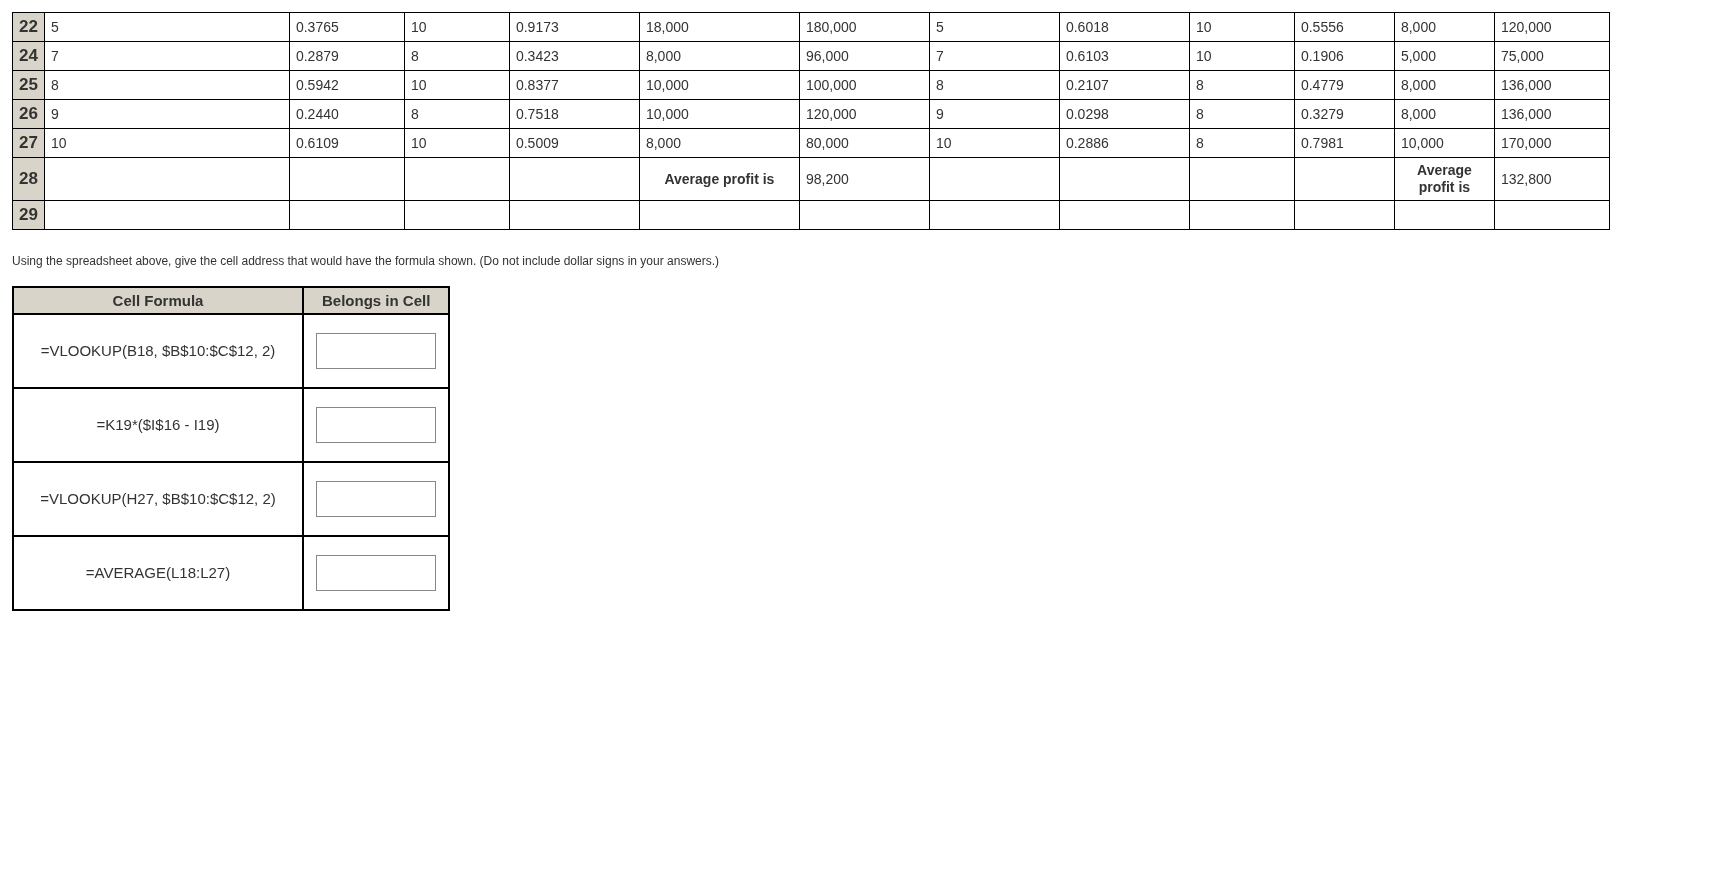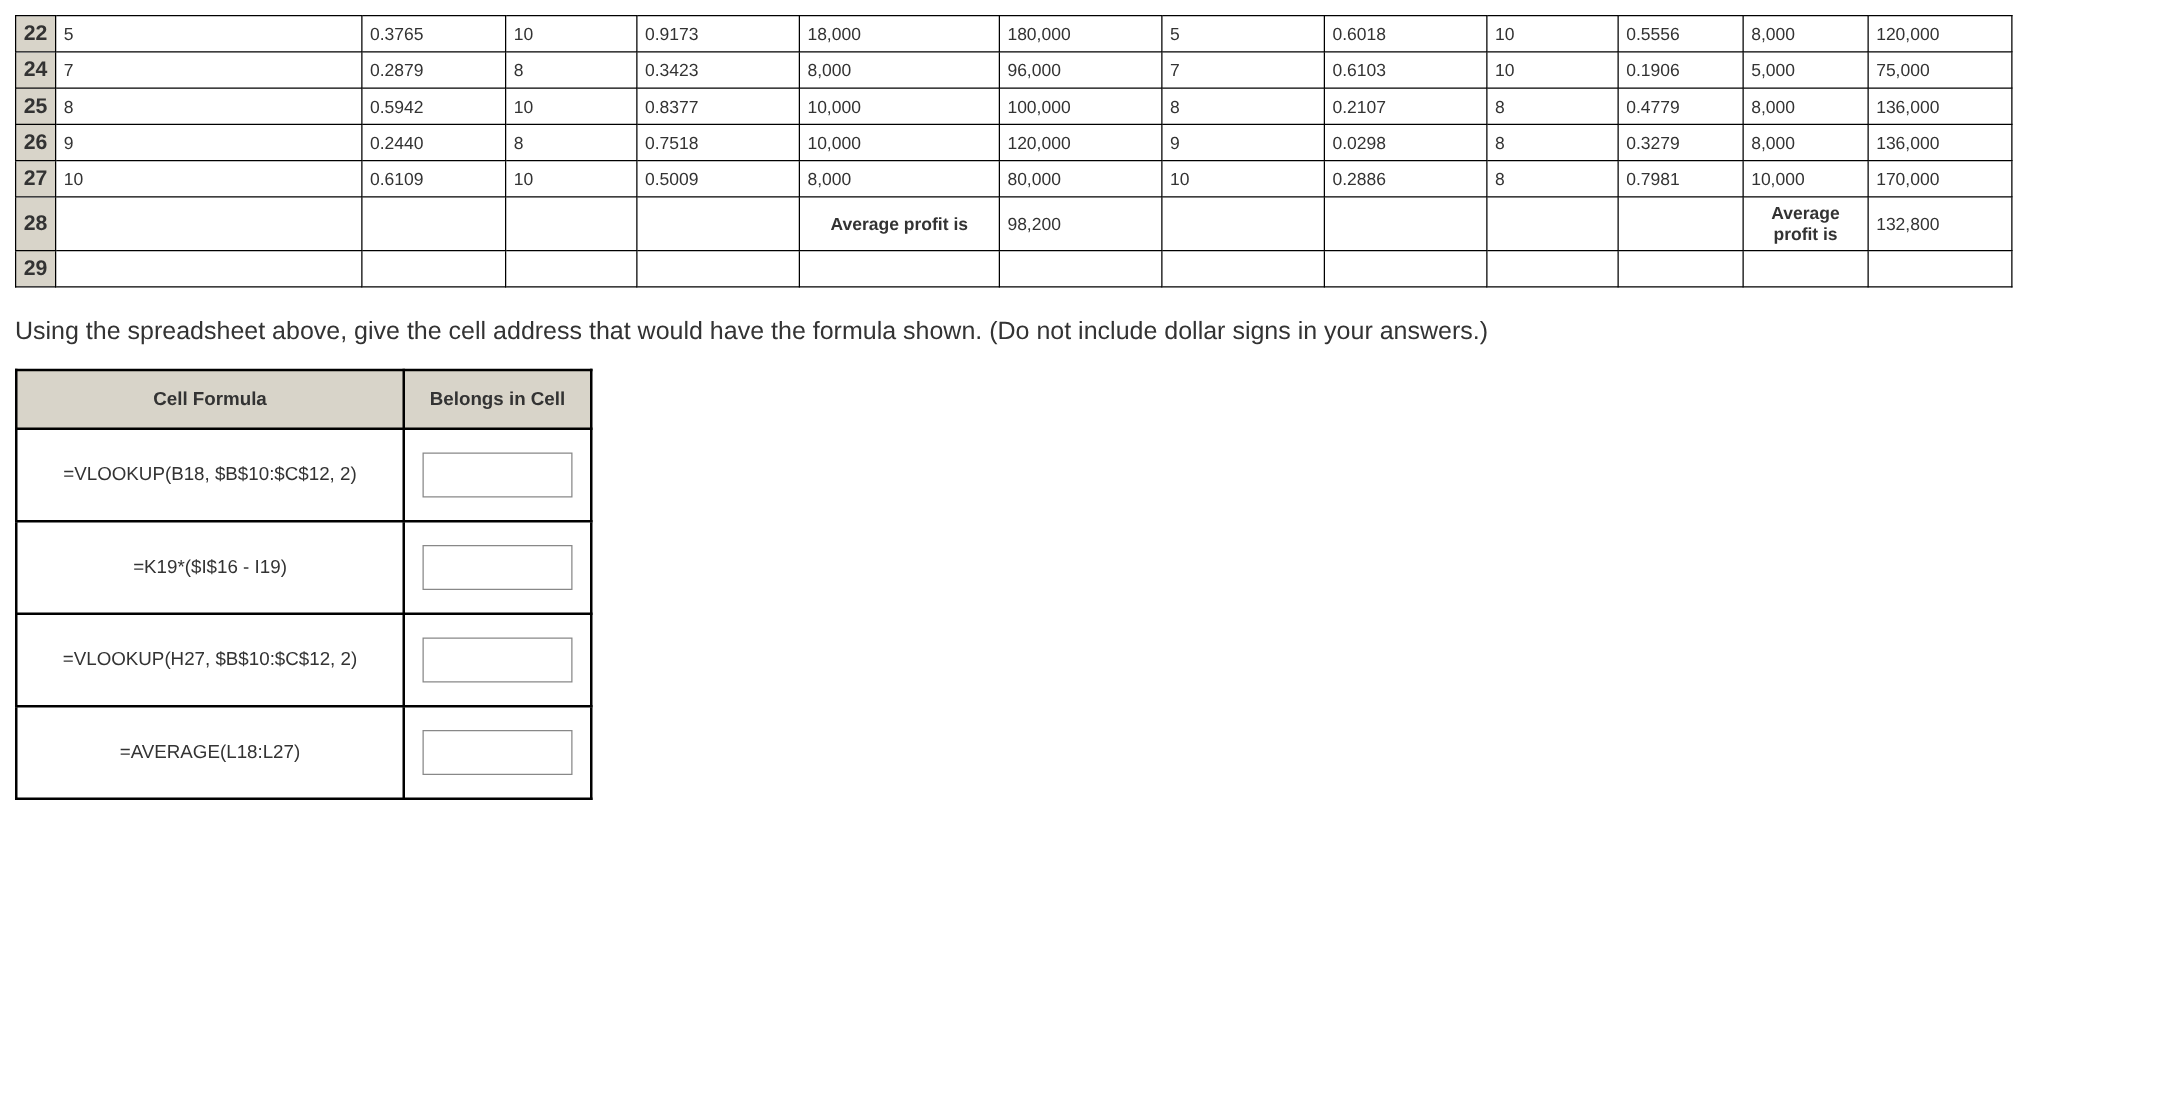--- a/index.html
+++ b/index.html
@@ -26,35 +26,35 @@
     background: #d8d4c9;
     font-weight: bold;
     text-align: center;
     font-size: 17px;
     width: 30px;
   }
   .bold { font-weight: bold; }
   .center { text-align: center; }
   .instr {
     margin: 24px 0 18px 0;
-    font-size: 20px;
+    font-size: 12px;
   }
   .ans {
     border-collapse: collapse;
   }
   .ans th {
     border: 2px solid #000;
     background: #d8d4c9;
-    padding: 14px 18px;
+    padding: 4px 18px;
     font-weight: bold;
     font-size: 15px;
   }
   .ans td {
     border: 2px solid #000;
-    padding: 18px 14px;
+    padding: 18px 4px;
     text-align: center;
     font-size: 15px;
   }
   .ans td.formula {
     min-width: 280px;
   }
   .ans input {
     width: 110px;
     height: 30px;
     border: 1px solid #888;

